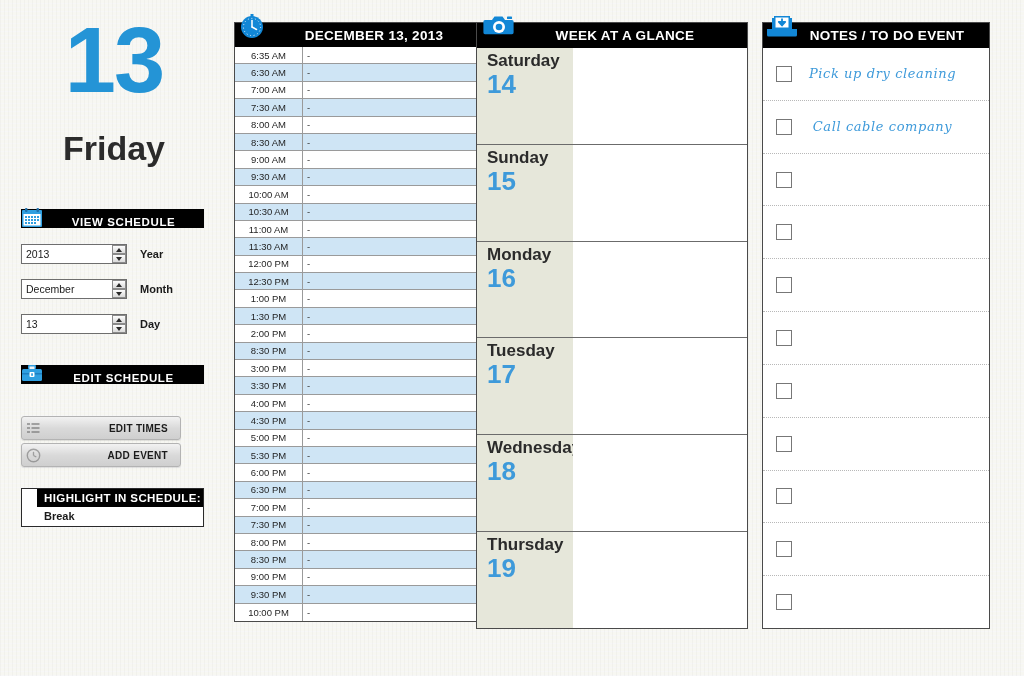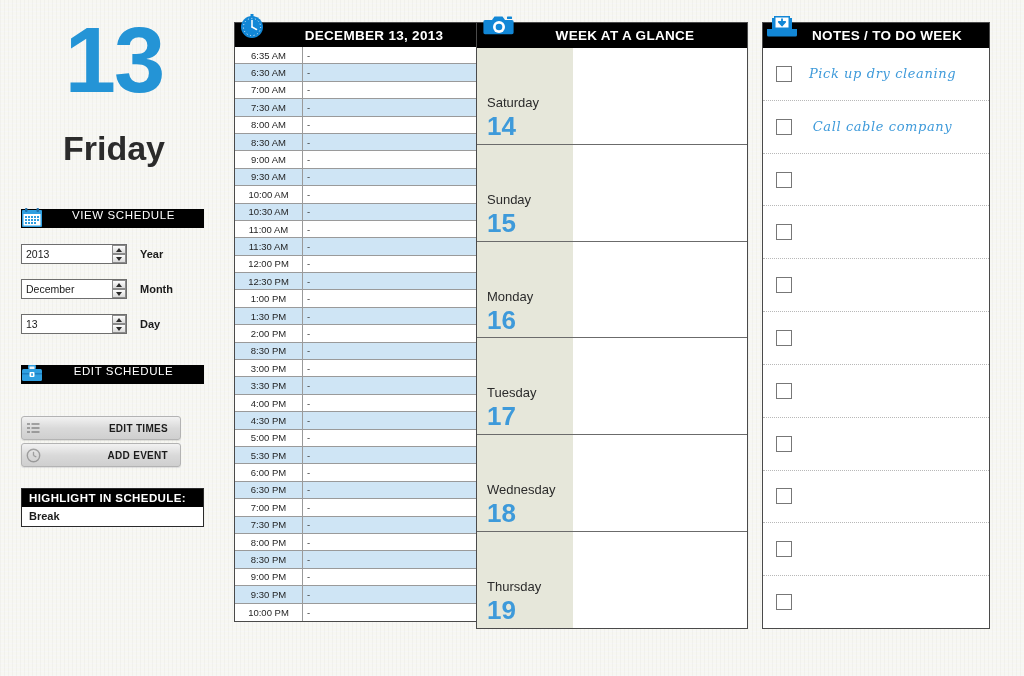--- a/index.html
+++ b/index.html
@@ -56,24 +56,24 @@
     font-weight: bold;
     color: #2b2b2b;
   }
 
   .section-bar {
     position: absolute;
     height: 19px;
     background: #000000;
     color: #ffffff;
     font-size: 11.5px;
-    font-weight: normal;
+    font-weight: bold;
     letter-spacing: 0.6px;
     display: flex;
-    align-items: flex-start;
+    align-items: flex-end;
     justify-content: center;
     padding-left: 22px;
     box-sizing: border-box;
   }
   .section-bar .bar-label { text-align: center; }
 
   .bar-icon {
     position: absolute;
     left: -2px;
     top: -4px;
@@ -184,20 +184,21 @@
 
   
   #highlight-box {
     position: absolute;
     left: 21px;
     top: 488px;
     width: 183px;
     border: 1px solid #2a2a2a;
     box-sizing: border-box;
     background: #ffffff;
+    padding-left: 15px;
   }
   #highlight-title {
     background: #000000;
     color: #ffffff;
     font-size: 11.5px;
     font-weight: bold;
     letter-spacing: 0.4px;
     padding: 3px 0 3px 7px;
   }
   #highlight-value {
@@ -322,25 +323,24 @@
   }
   .week-row:last-child { border-bottom: 0; }
   .week-row .daycell {
     width: 96px;
     flex: 0 0 96px;
     background: #e6e7da;
     padding: 6px 0 0 10px;
     box-sizing: border-box;
   }
   .week-row .dayname {
-    font-size: 13px;
-    font-weight: normal;
+    font-size: 17px;
+    font-weight: bold;
     color: #2b2b2b;
     line-height: 14px;
-    margin-top: 42px;
   }
   .week-row .daynum {
     font-size: 26px;
     font-weight: bold;
     color: #3e9ada;
     line-height: 30px;
     margin-top: 1px;
   }
   .week-row .notescell { flex: 1; background: #ffffff; }
 
@@ -740,21 +740,21 @@
   <div class="notes-panel">
     <div class="notes-head">
       <span id="notes-inbox-icon">
         <svg viewBox="0 0 32 30" width="32" height="30">
           <path d="M6 7 h20 v11 h5 v6 a1.5 1.5 0 0 1 -1.5 1.5 h-27 A1.5 1.5 0 0 1 1 24 v-6 h5 z" fill="#1287d6"></path>
           <path d="M8 5 h16 v12 h-16 z" fill="#1287d6"></path>
           <rect x="9.5" y="6.5" width="13" height="10" fill="#ffffff"></rect>
           <path d="M16 7.5 v5 M12.8 11 L16 14.5 L19.2 11 Z" stroke="#1287d6" stroke-width="1.8" fill="#1287d6" stroke-linejoin="round"></path>
         </svg>
       </span>
-      <span class="bar-label">NOTES / TO DO WEEK</span>
+      <span class="bar-label">NOTES / TO DO EVENT</span>
     </div>
     <div class="notes-body" id="notes-body">
         <div class="note-row">
           <span class="note-check"></span>
           <span class="note-text">Pick up dry cleaning</span>
         </div>
         <div class="note-row">
           <span class="note-check"></span>
           <span class="note-text">Call cable company</span>
         </div>

